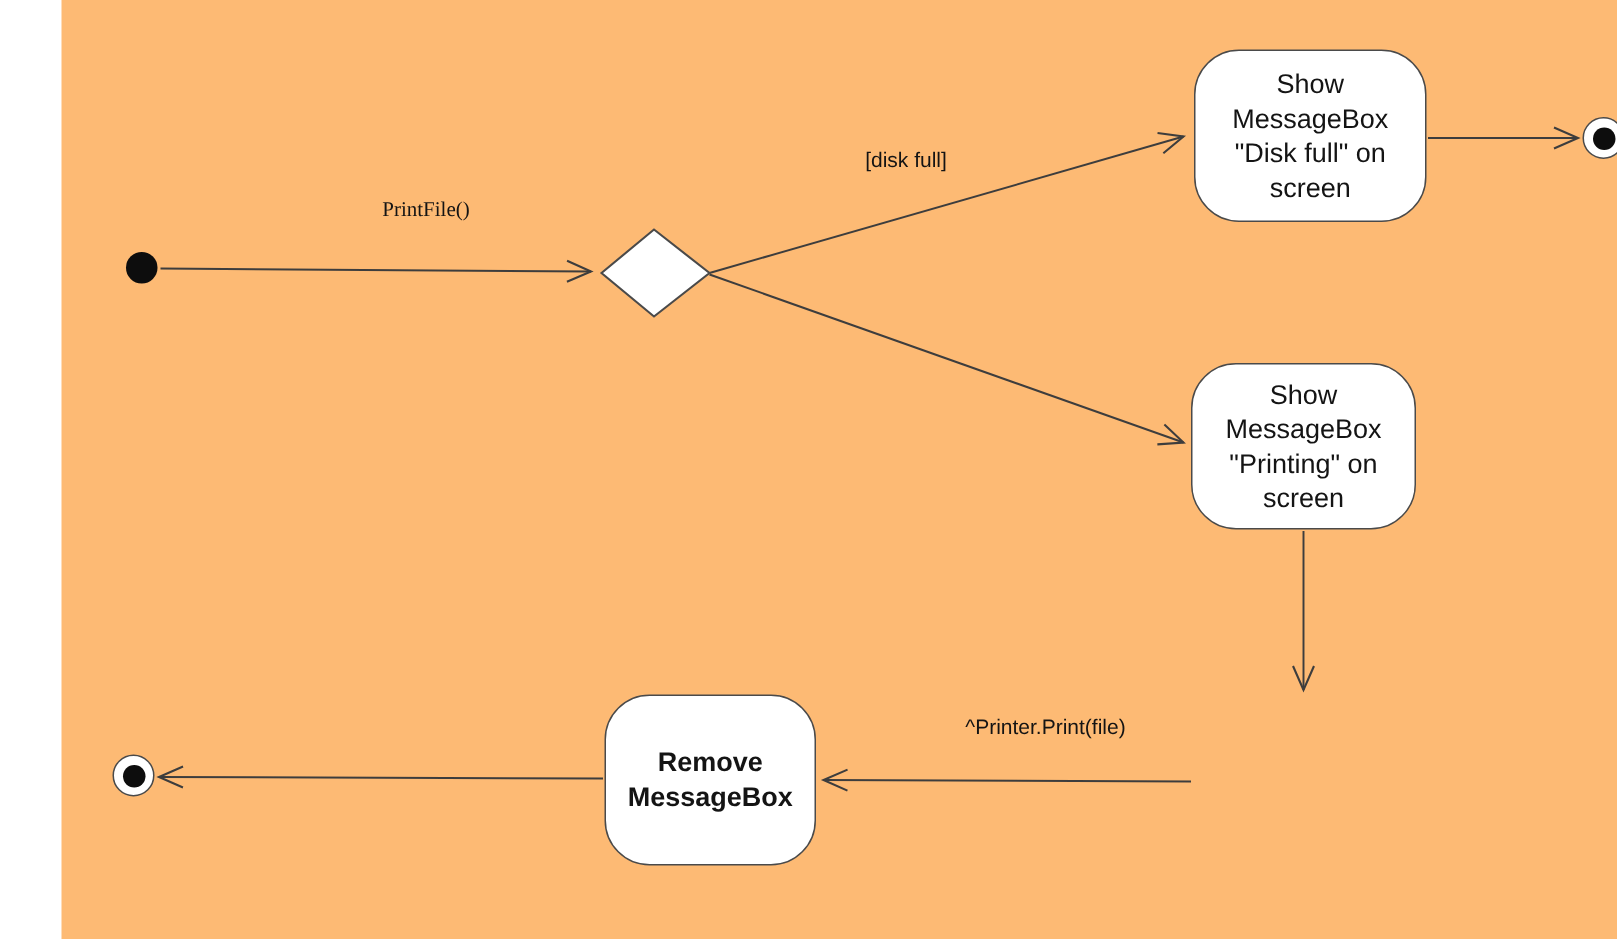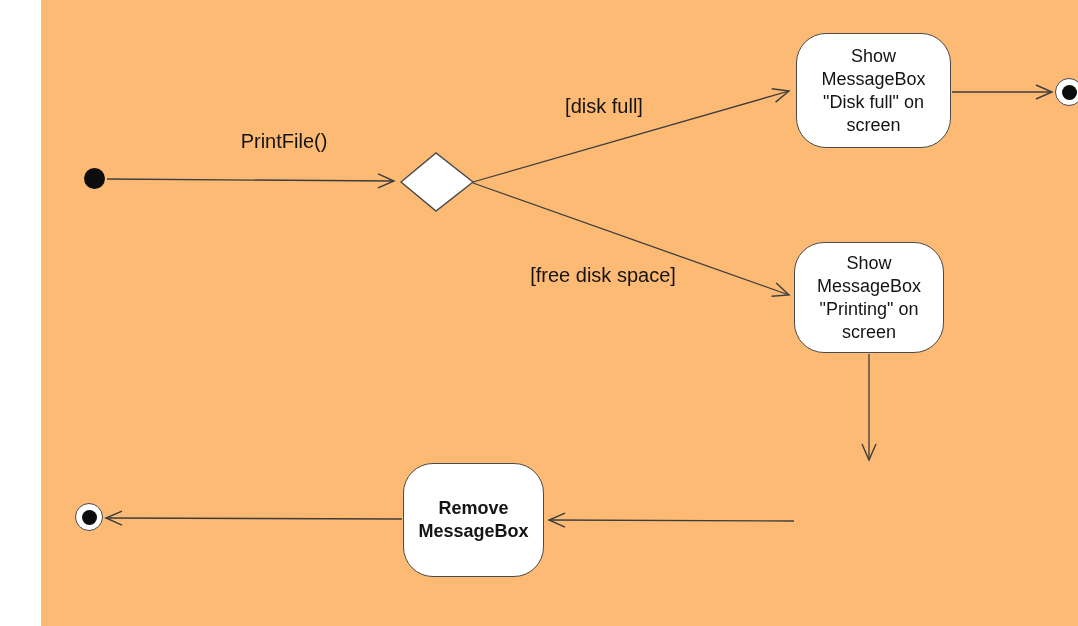--- a/index.html
+++ b/index.html
@@ -46,21 +46,21 @@
   }
   .activity-box .label {
     white-space: pre-line;
     font-size: 18px;
     line-height: 23px;
     color: #141414;
   }
   .edge-label {
     position: absolute;
     transform: translate(-50%, -50%);
-    font-size: 20px;
+    font-size: 14px;
     white-space: nowrap;
     color: #141414;
   }
   .initial-state {
     position: absolute;
     width: 21px;
     height: 21px;
     border-radius: 50%;
     background: #0d0d0d;
   }
@@ -129,17 +129,17 @@
   </div>
 
   <div class="final-state" style="left:1014px; top:78px;">
     <div class="final-dot"></div>
   </div>
 
   <div class="final-state" style="left:34px; top:503px;">
     <div class="final-dot"></div>
   </div>
 
-  <div class="edge-label" style="left:243px; top:141px;">PrintFile()</div>
+  <div class="edge-label" style="left:243px; top:141px;font-family:Liberation Serif, serif;">PrintFile()</div>
   <div class="edge-label" style="left:563px; top:106px;">[disk full]</div>
-  <div class="edge-label" style="left:562px; top:275px;">[free disk space]</div>
+  <div class="edge-label" style="left:656px; top:484px;">^Printer.Print(file)</div>
 
 </div>
 
 </body></html>

